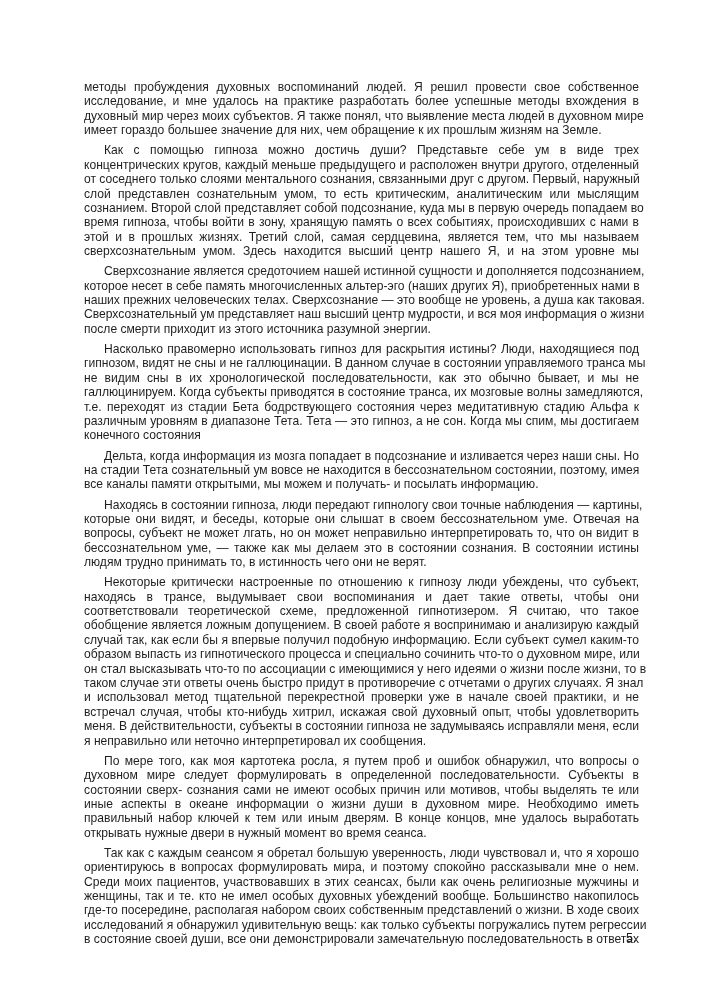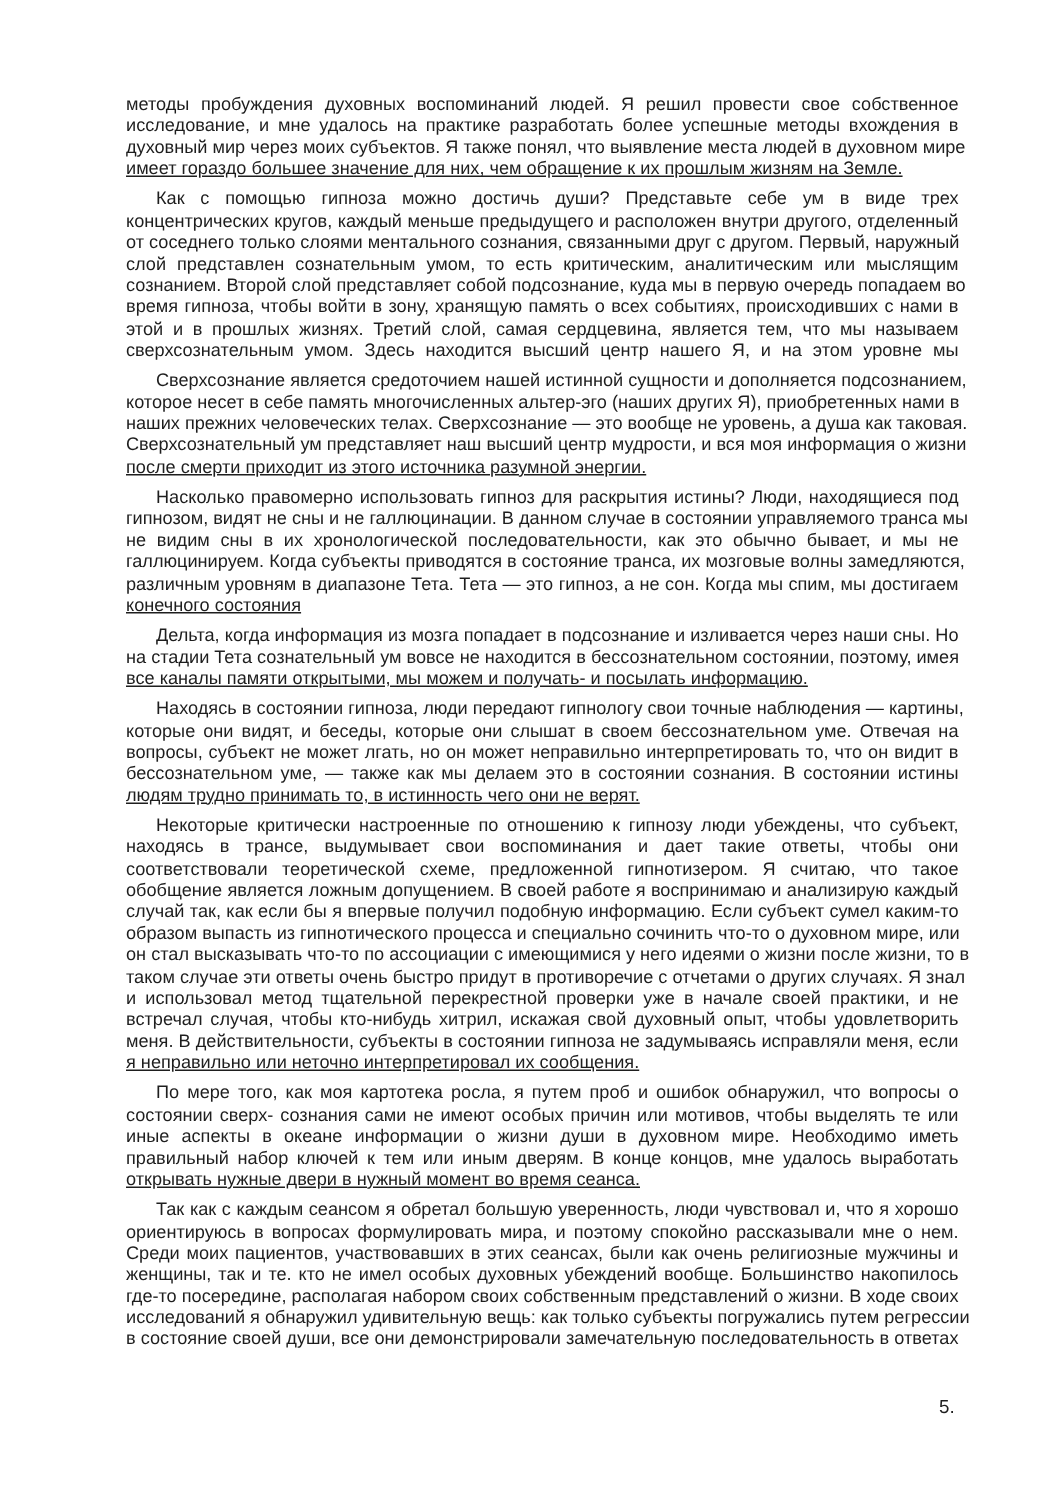--- a/index.html
+++ b/index.html
@@ -1,27 +1,27 @@
 <!DOCTYPE html>
 <html><head>
 <meta charset="utf-8">
 <style>
   html, body { margin: 0; padding: 0; background: #ffffff; }
   body { width: 706px; height: 1000px; position: relative; overflow: hidden; }
   .page {
-    position: absolute; left: 84px; top: 62px; width: 555px;
+    position: absolute; left: 84px; top: 80px; width: 555px;
     font-family: "Liberation Sans", sans-serif;
     font-size: 12.1px; color: #1e1e1e;
   }
   .para { margin: 0 0 5.8px 0; }
   .line {
     display: block; height: 14.4px; line-height: 14.4px;
     text-align: justify; text-align-last: justify; white-space: nowrap;
   }
-  .line.last { text-align-last: left; text-decoration: underline; }
+  .line.last { text-align-last: left; }
   .line.first { text-indent: 20px; }
   .page-number {
     position: absolute; left: 626px; top: 931px;
     font-family: "Liberation Sans", sans-serif; font-size: 12.5px; color: #1e1e1e;
   }
 </style>
 </head>
 <body>
 
 <div class="page" id="page-body">
@@ -46,20 +46,21 @@
       <span class="line">которое несет в себе память многочисленных альтер-эго (наших других Я), приобретенных нами в</span>
       <span class="line">наших прежних человеческих телах. Сверхсознание — это вообще не уровень, а душа как таковая.</span>
       <span class="line">Сверхсознательный ум представляет наш высший центр мудрости, и вся моя информация о жизни</span>
       <span class="line last">после смерти приходит из этого источника разумной энергии.</span>
     </div>
     <div class="para">
       <span class="line first">Насколько правомерно использовать гипноз для раскрытия истины? Люди, находящиеся под</span>
       <span class="line">гипнозом, видят не сны и не галлюцинации. В данном случае в состоянии управляемого транса мы</span>
       <span class="line">не видим сны в их хронологической последовательности, как это обычно бывает, и мы не</span>
       <span class="line">галлюцинируем. Когда субъекты приводятся в состояние транса, их мозговые волны замедляются,</span>
+      <span class="line">т.е. переходят из стадии Бета бодрствующего состояния через медитативную стадию Альфа к</span>
       <span class="line">различным уровням в диапазоне Тета. Тета — это гипноз, а не сон. Когда мы спим, мы достигаем</span>
       <span class="line last">конечного состояния</span>
     </div>
     <div class="para">
       <span class="line first">Дельта, когда информация из мозга попадает в подсознание и изливается через наши сны. Но</span>
       <span class="line">на стадии Тета сознательный ум вовсе не находится в бессознательном состоянии, поэтому, имея</span>
       <span class="line last">все каналы памяти открытыми, мы можем и получать- и посылать информацию.</span>
     </div>
     <div class="para">
       <span class="line first">Находясь в состоянии гипноза, люди передают гипнологу свои точные наблюдения — картины,</span>
@@ -77,20 +78,21 @@
       <span class="line">образом выпасть из гипнотического процесса и специально сочинить что-то о духовном мире, или</span>
       <span class="line">он стал высказывать что-то по ассоциации с имеющимися у него идеями о жизни после жизни, то в</span>
       <span class="line">таком случае эти ответы очень быстро придут в противоречие с отчетами о других случаях. Я знал</span>
       <span class="line">и использовал метод тщательной перекрестной проверки уже в начале своей практики, и не</span>
       <span class="line">встречал случая, чтобы кто-нибудь хитрил, искажая свой духовный опыт, чтобы удовлетворить</span>
       <span class="line">меня. В действительности, субъекты в состоянии гипноза не задумываясь исправляли меня, если</span>
       <span class="line last">я неправильно или неточно интерпретировал их сообщения.</span>
     </div>
     <div class="para">
       <span class="line first">По мере того, как моя картотека росла, я путем проб и ошибок обнаружил, что вопросы о</span>
+      <span class="line">духовном мире следует формулировать в определенной последовательности. Субъекты в</span>
       <span class="line">состоянии сверх- сознания сами не имеют особых причин или мотивов, чтобы выделять те или</span>
       <span class="line">иные аспекты в океане информации о жизни души в духовном мире. Необходимо иметь</span>
       <span class="line">правильный набор ключей к тем или иным дверям. В конце концов, мне удалось выработать</span>
       <span class="line last">открывать нужные двери в нужный момент во время сеанса.</span>
     </div>
     <div class="para">
       <span class="line first">Так как с каждым сеансом я обретал большую уверенность, люди чувствовал и, что я хорошо</span>
       <span class="line">ориентируюсь в вопросах формулировать мира, и поэтому спокойно рассказывали мне о нем.</span>
       <span class="line">Среди моих пациентов, участвовавших в этих сеансах, были как очень религиозные мужчины и</span>
       <span class="line">женщины, так и те. кто не имел особых духовных убеждений вообще. Большинство накопилось</span>

